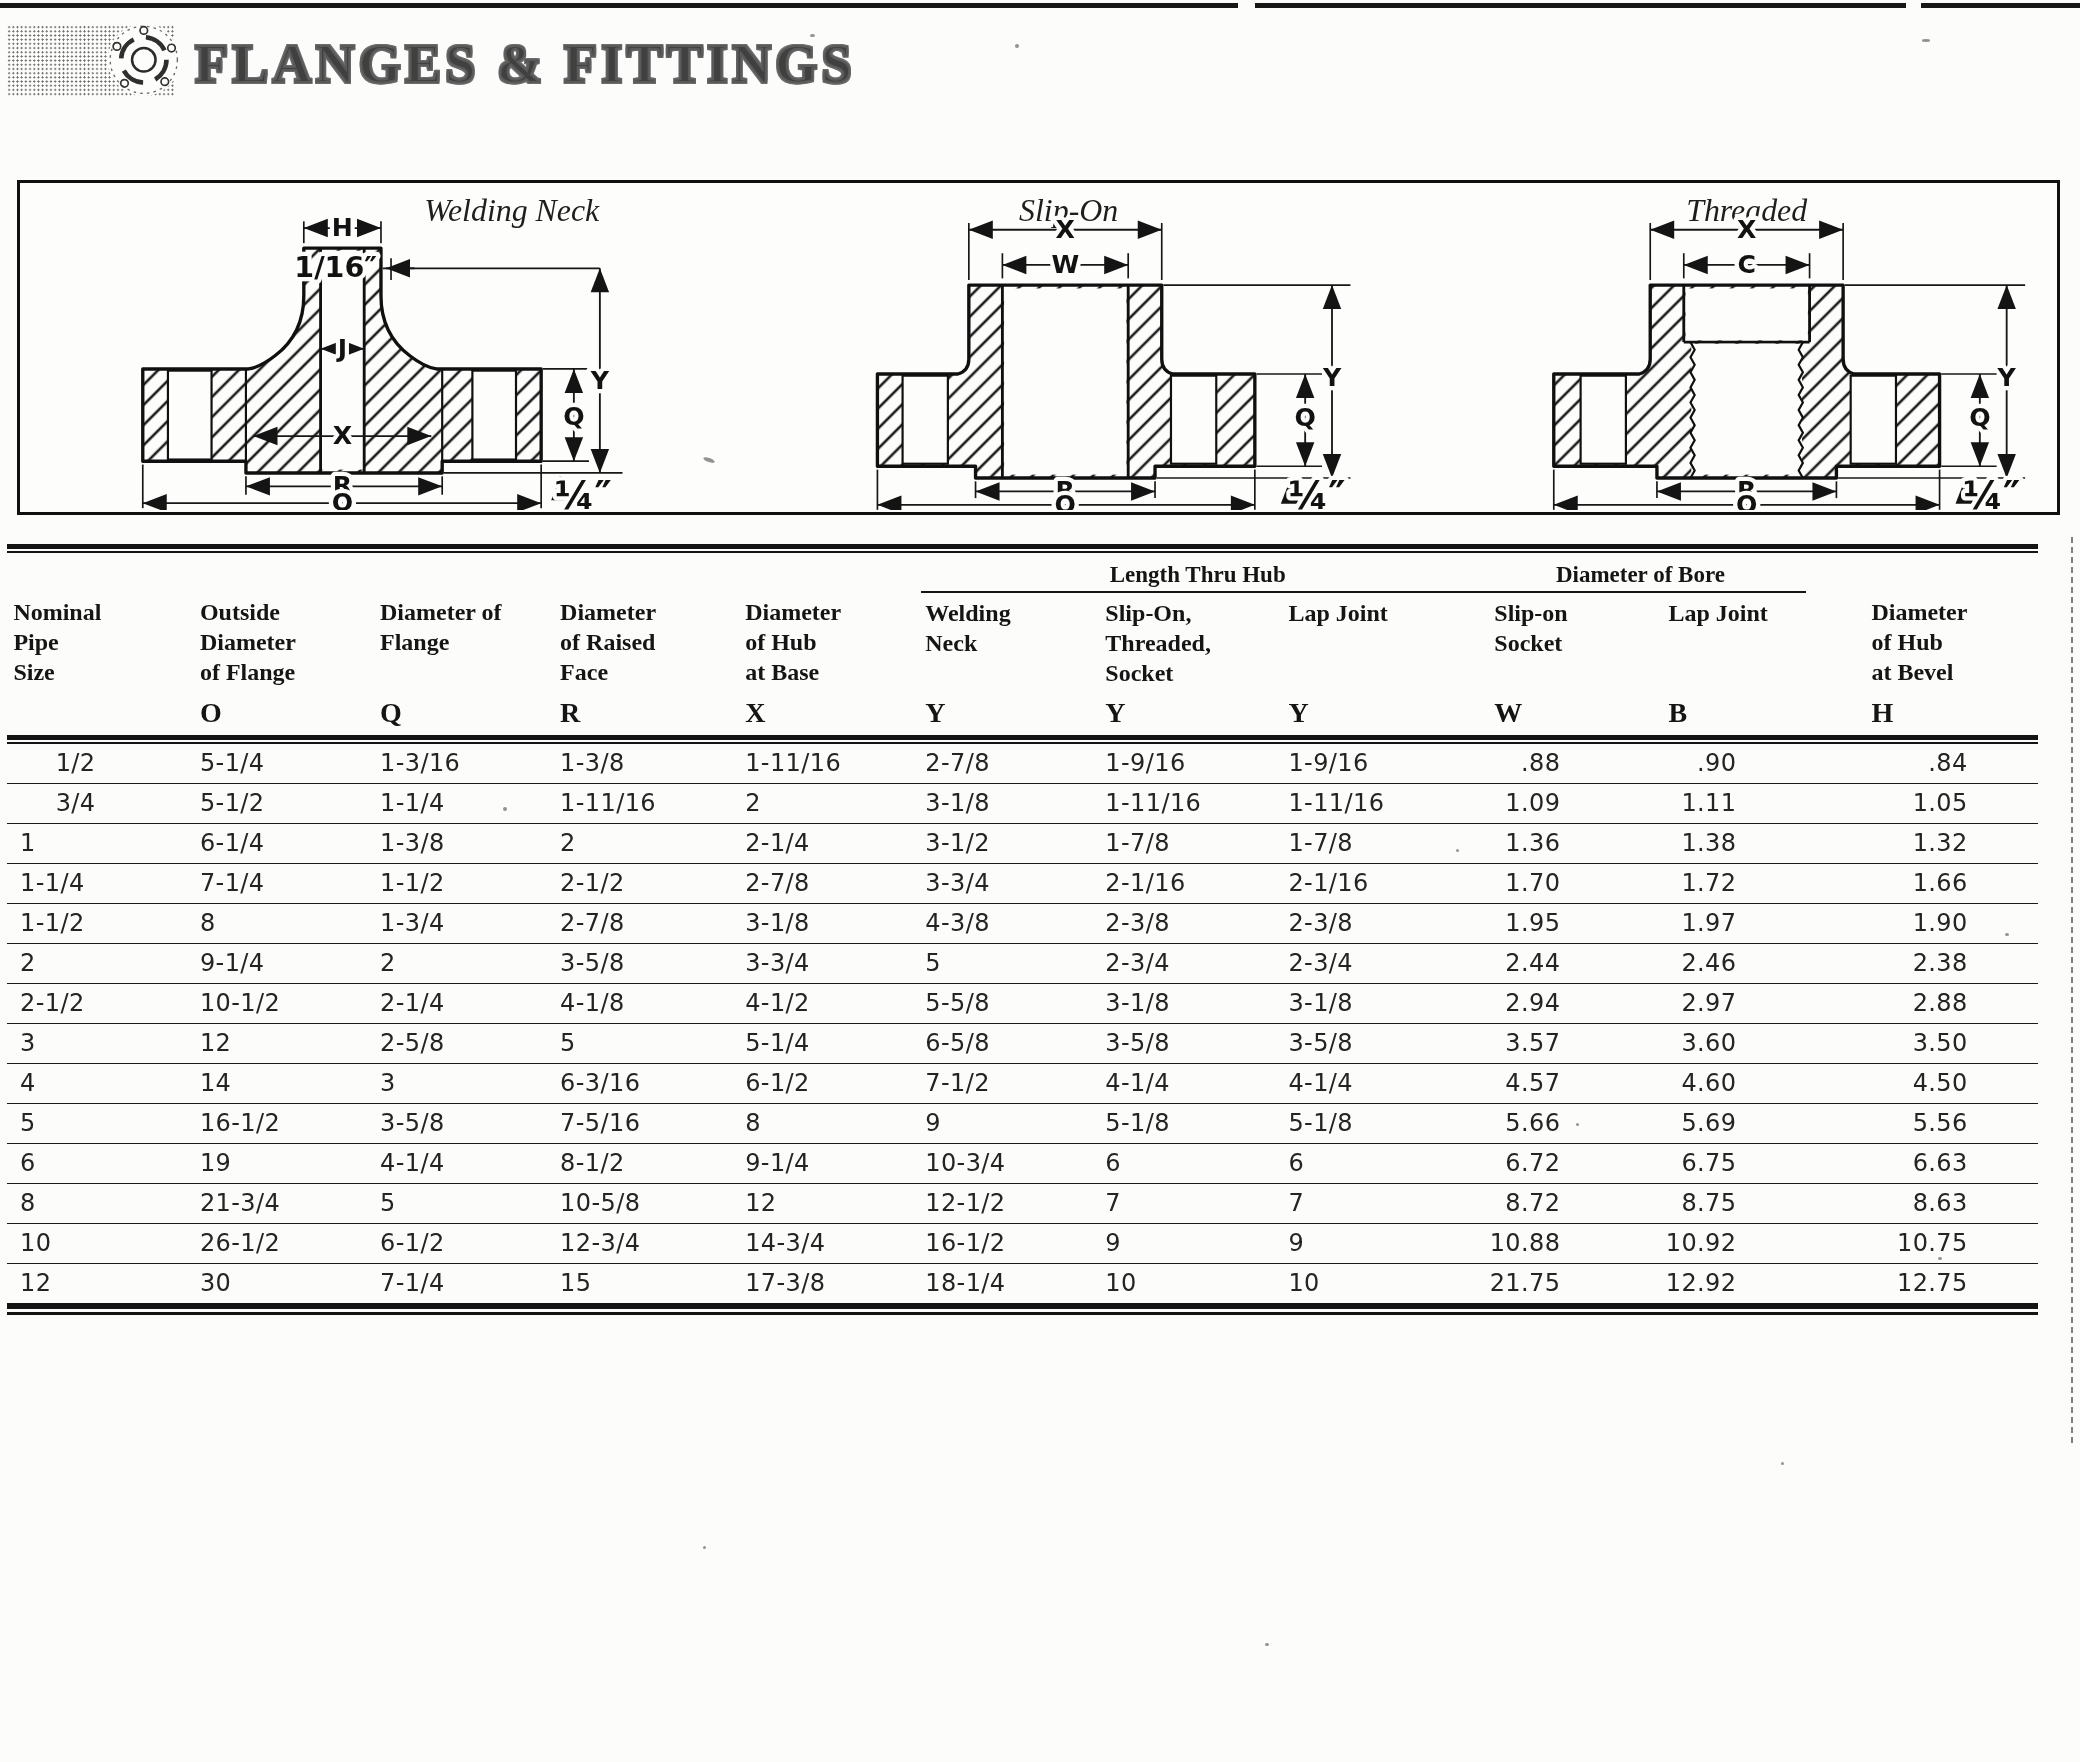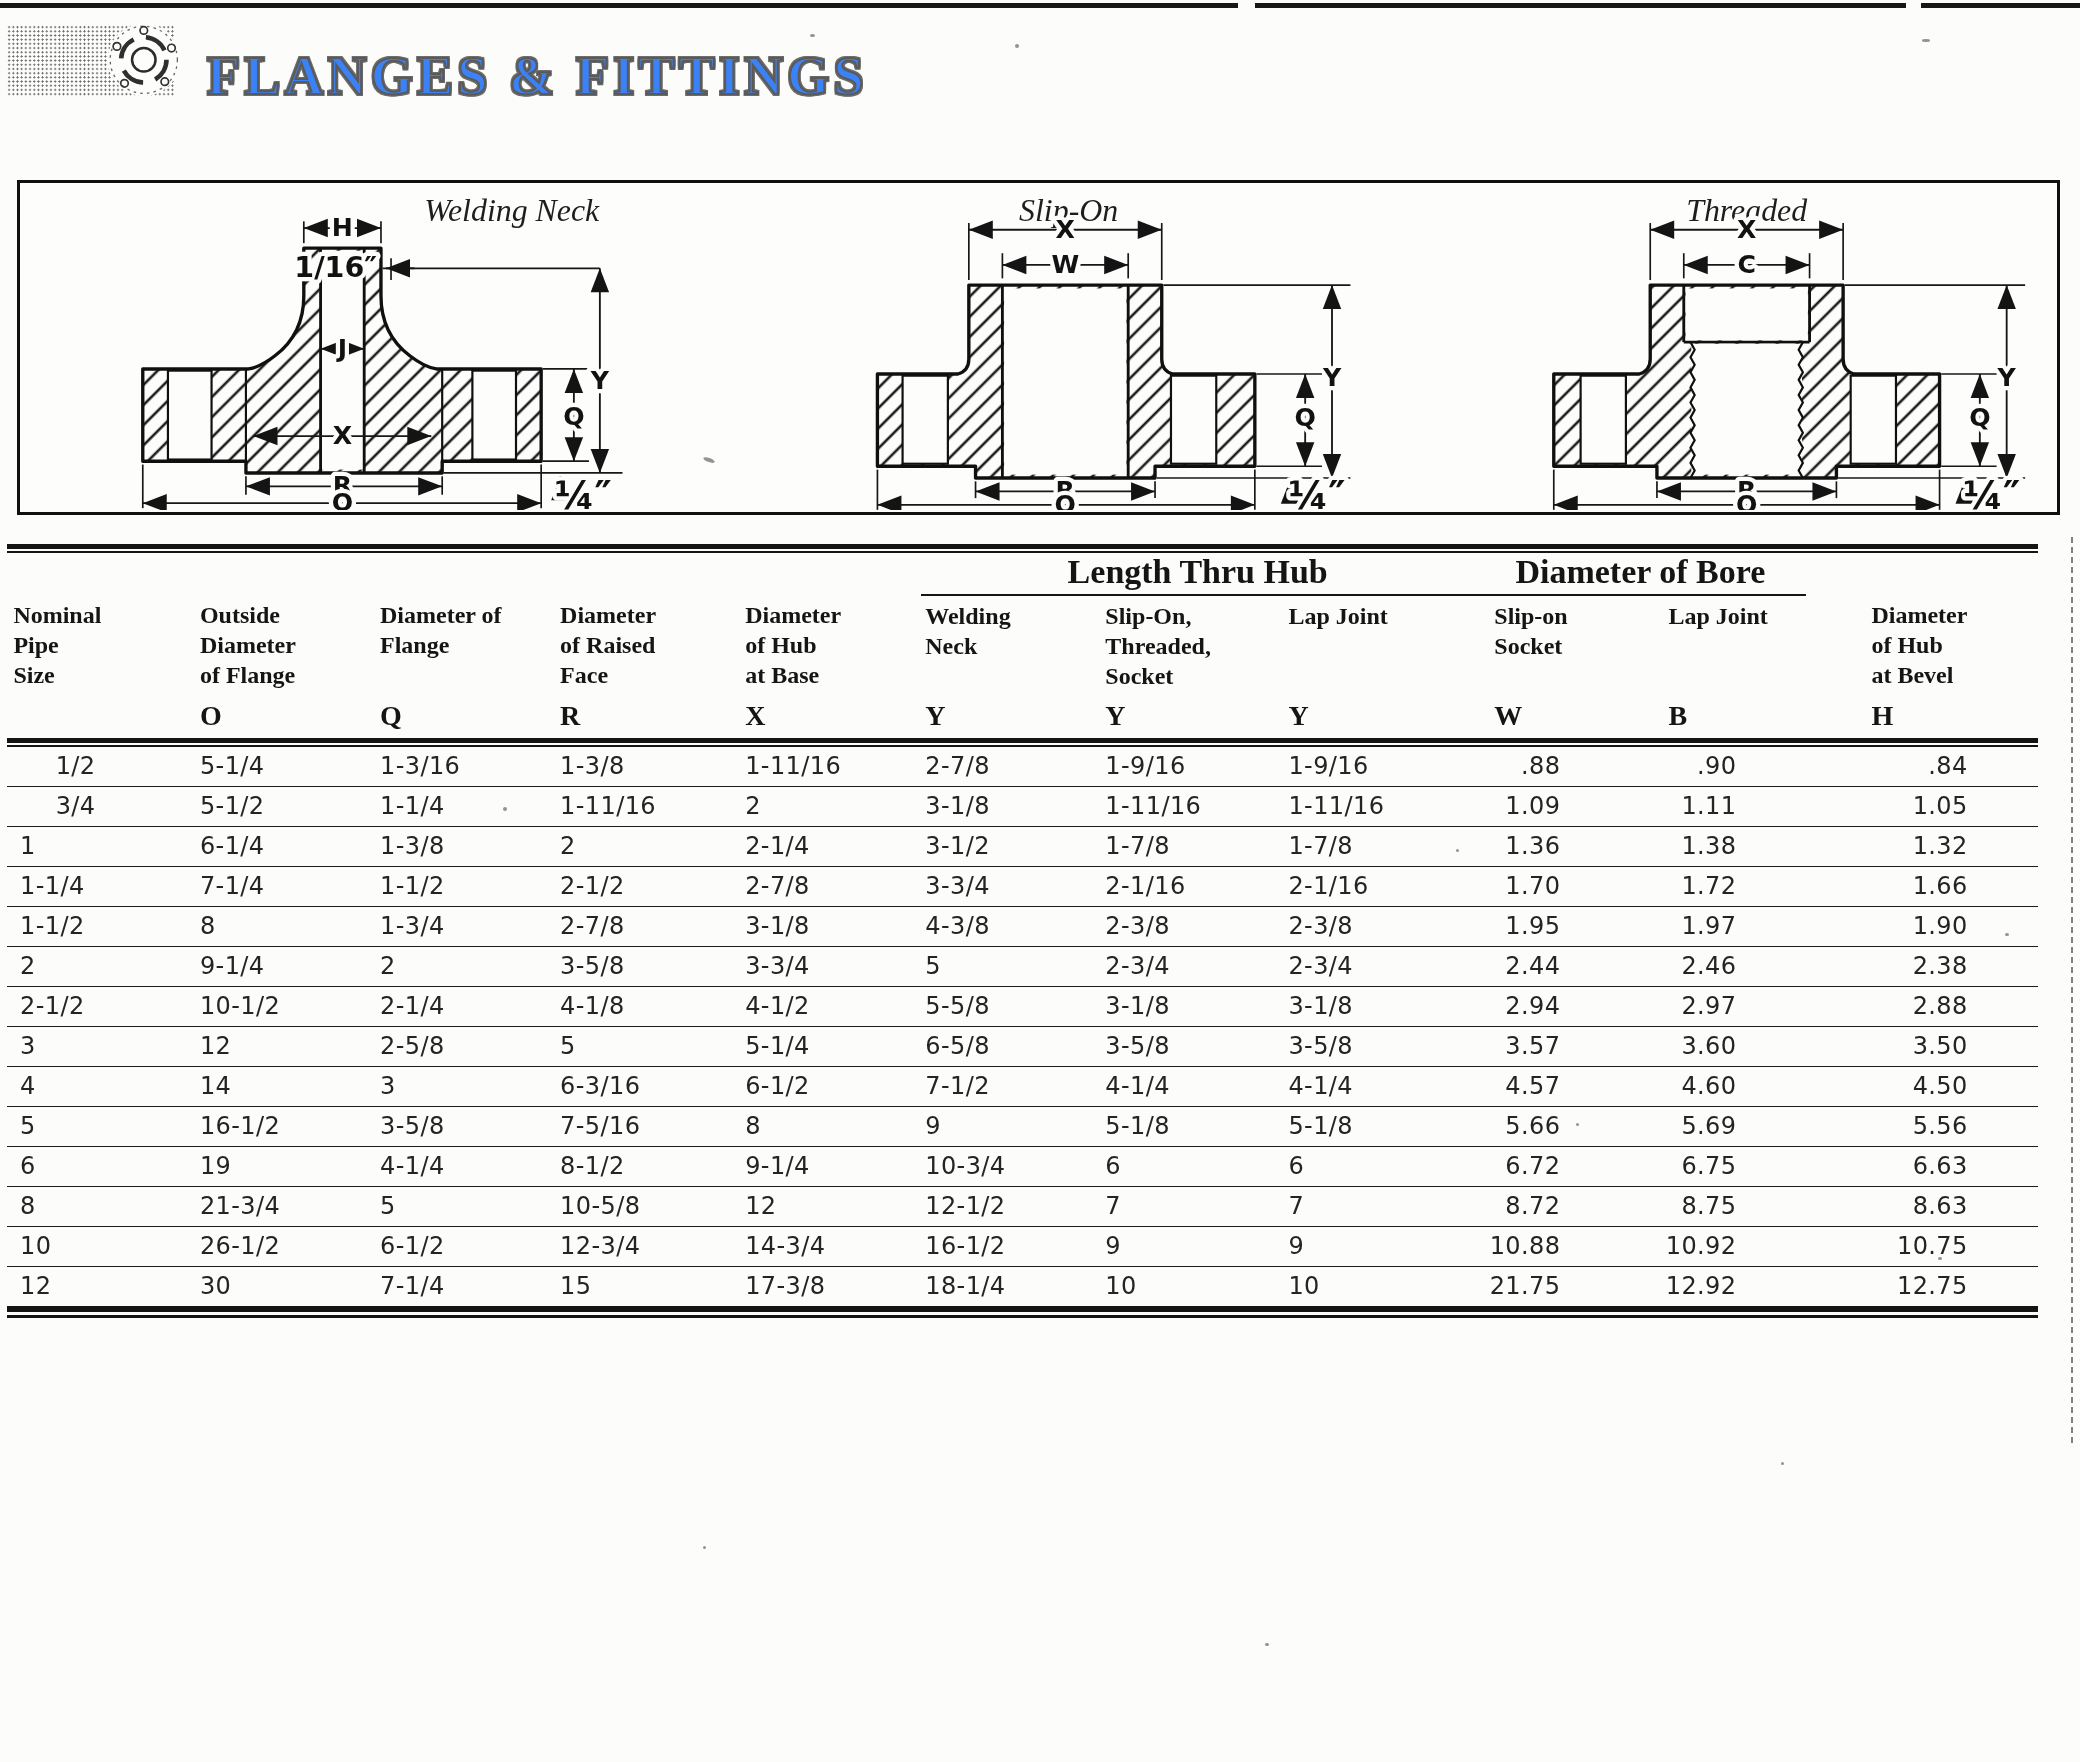--- a/index.html
+++ b/index.html
@@ -16,23 +16,23 @@
   
   .logo {
     position:absolute; left:6.7px; top:25px; width:168px; height:72px;
     background-color:#fdfdfc;
     background-image:radial-gradient(circle,#6e6e6e 0.9px, transparent 1.1px);
     background-size:4.2px 4.2px;
   }
   .logo svg { position:absolute; left:99px; top:-4.2px; }
   
   .page-title {
-    position:absolute; left:191px; top:28.5px; margin:16px;
+    position:absolute; left:191px; top:28.5px; margin:4px;
     font:700 54px "Liberation Serif", serif; letter-spacing:4.2px;
-    color:#3b82f6;
+    color:#404040;
     text-shadow:1.7px 1.7px 0 #6d6d6d, -1.7px -1.7px 0 #6d6d6d, 1.7px -1.7px 0 #6d6d6d, -1.7px 1.7px 0 #6d6d6d, 0 1.7px 0 #6d6d6d, 0 -1.7px 0 #6d6d6d, 1.7px 0 0 #6d6d6d, -1.7px 0 0 #6d6d6d;
     -webkit-text-stroke:2.1px #5a5a5a;
   }
   
   .diagram-panel {
     position:absolute; left:17px; top:180px; width:2037px; height:329px;
     border:3.4px solid #101010; background:#fdfdfc;
   }
   .dg { position:absolute; }
   .dg-title { font:italic 400 38px "Liberation Serif", serif; fill:#1e1e1e; }
@@ -50,21 +50,21 @@
   }
   .lbl-big { font-size:46px; }
   .lbl-frac { font-size:34px; }
   
   .table-wrap { position:absolute; left:6.7px; top:544px; width:2031px; }
   .dbl-rule-top { height:9.2px; background:linear-gradient(#141414 0 5.5px, #fcfcfa 5.5px 7.1px, #141414 7.1px 9.2px); }
   .dbl-rule-bot { height:12.6px; background:linear-gradient(#141414 0 5.9px, #fcfcfa 5.9px 8.8px, #141414 8.8px 12.6px); }
   table { border-collapse:collapse; table-layout:fixed; width:2031px; }
   th, td { margin:0; text-align:left; font-weight:normal; }
   thead th { font-family:"Liberation Serif", serif; font-weight:700; color:#151515; }
-  tr.grow th { height:35px; vertical-align:bottom; font-size:34px; padding:0 0 2.5px 0; }
+  tr.grow th { height:35px; vertical-align:bottom; font-size:23px; padding:0 0 2.5px 0; }
   tr.grow th.g { text-align:center; border-bottom:2.5px solid #151515; }
   tr.hrow th { vertical-align:top; font-size:24px; line-height:30px; white-space:pre-line; padding:5px 0 0 4.2px; }
   tr.hrow.hlabels th { height:99px; }
   tr.hrow.hletters th { height:37px; font-size:28px; padding-top:1.7px; }
   tr.hrow th.c0 { padding-left:6.7px; }
   tr.hrow th.c8 { padding-left:20px; }
   tr.hrow th.c9 { padding-left:47px; }
   tr.hrow th.c10 { padding-left:65px; }
   tr.rule-row td { height:8.4px; padding:0; background:linear-gradient(#141414 0 5px, #fcfcfa 5px 6.7px, #141414 6.7px 8.4px); }
   tbody td {

